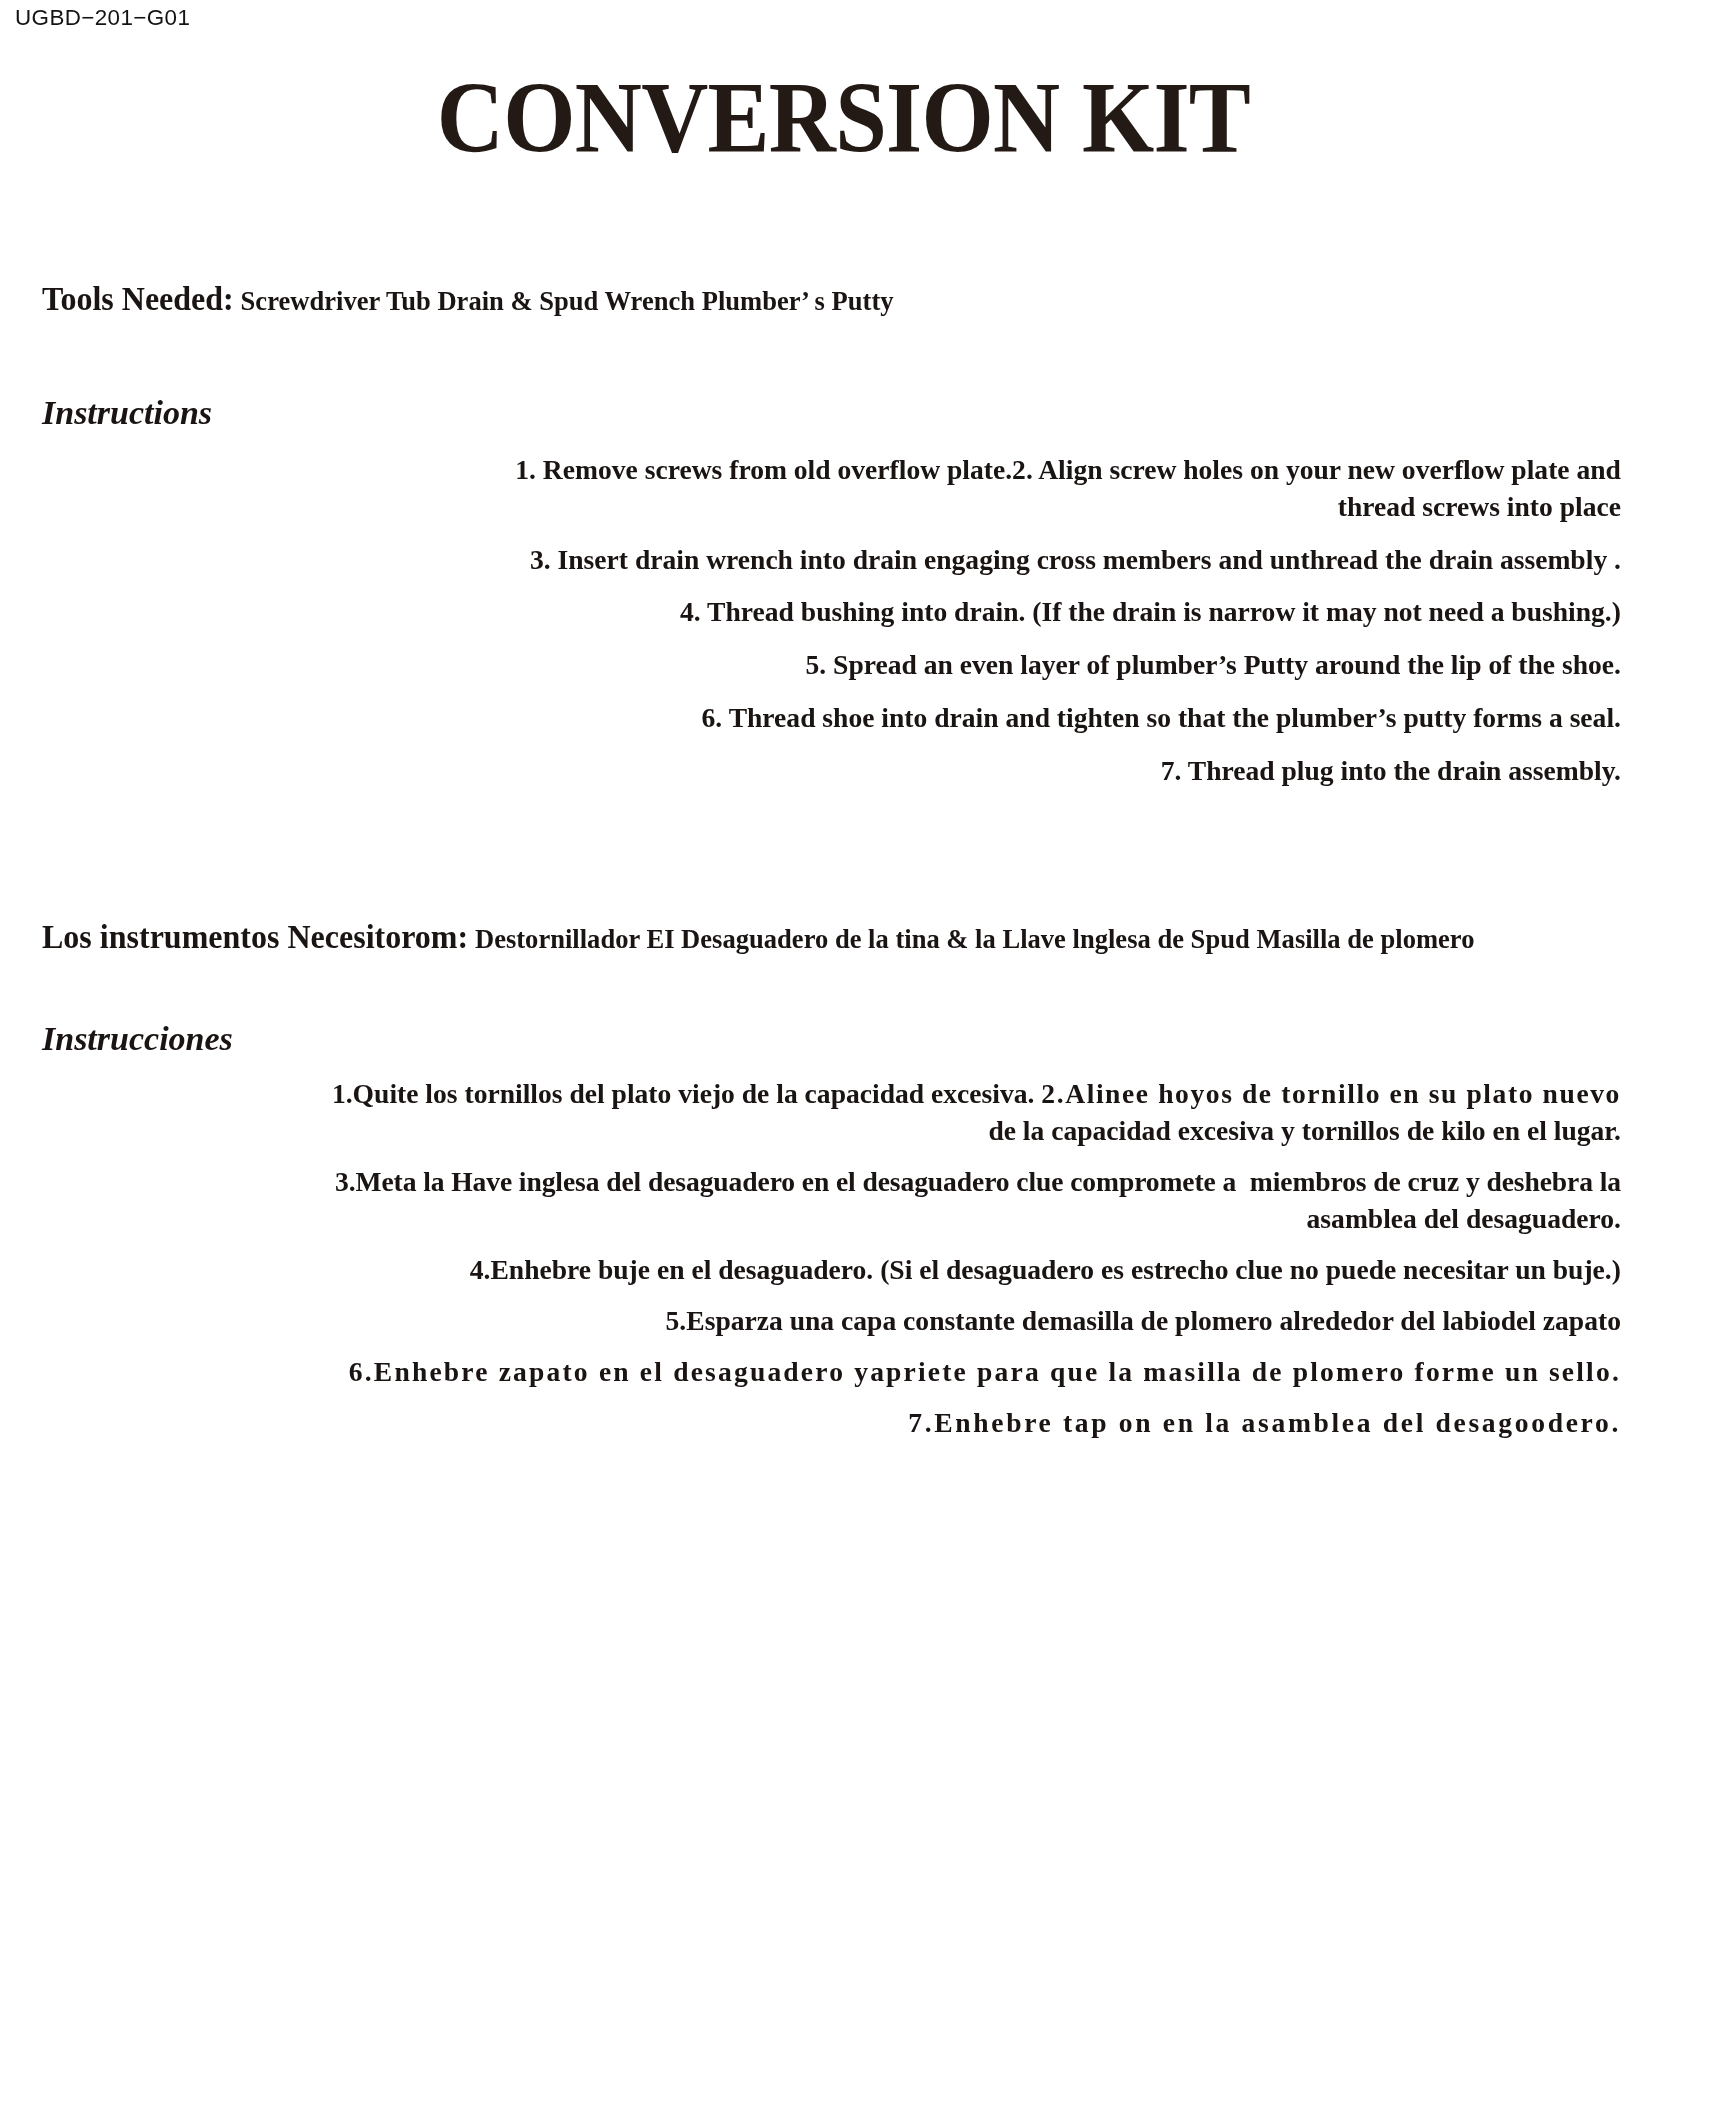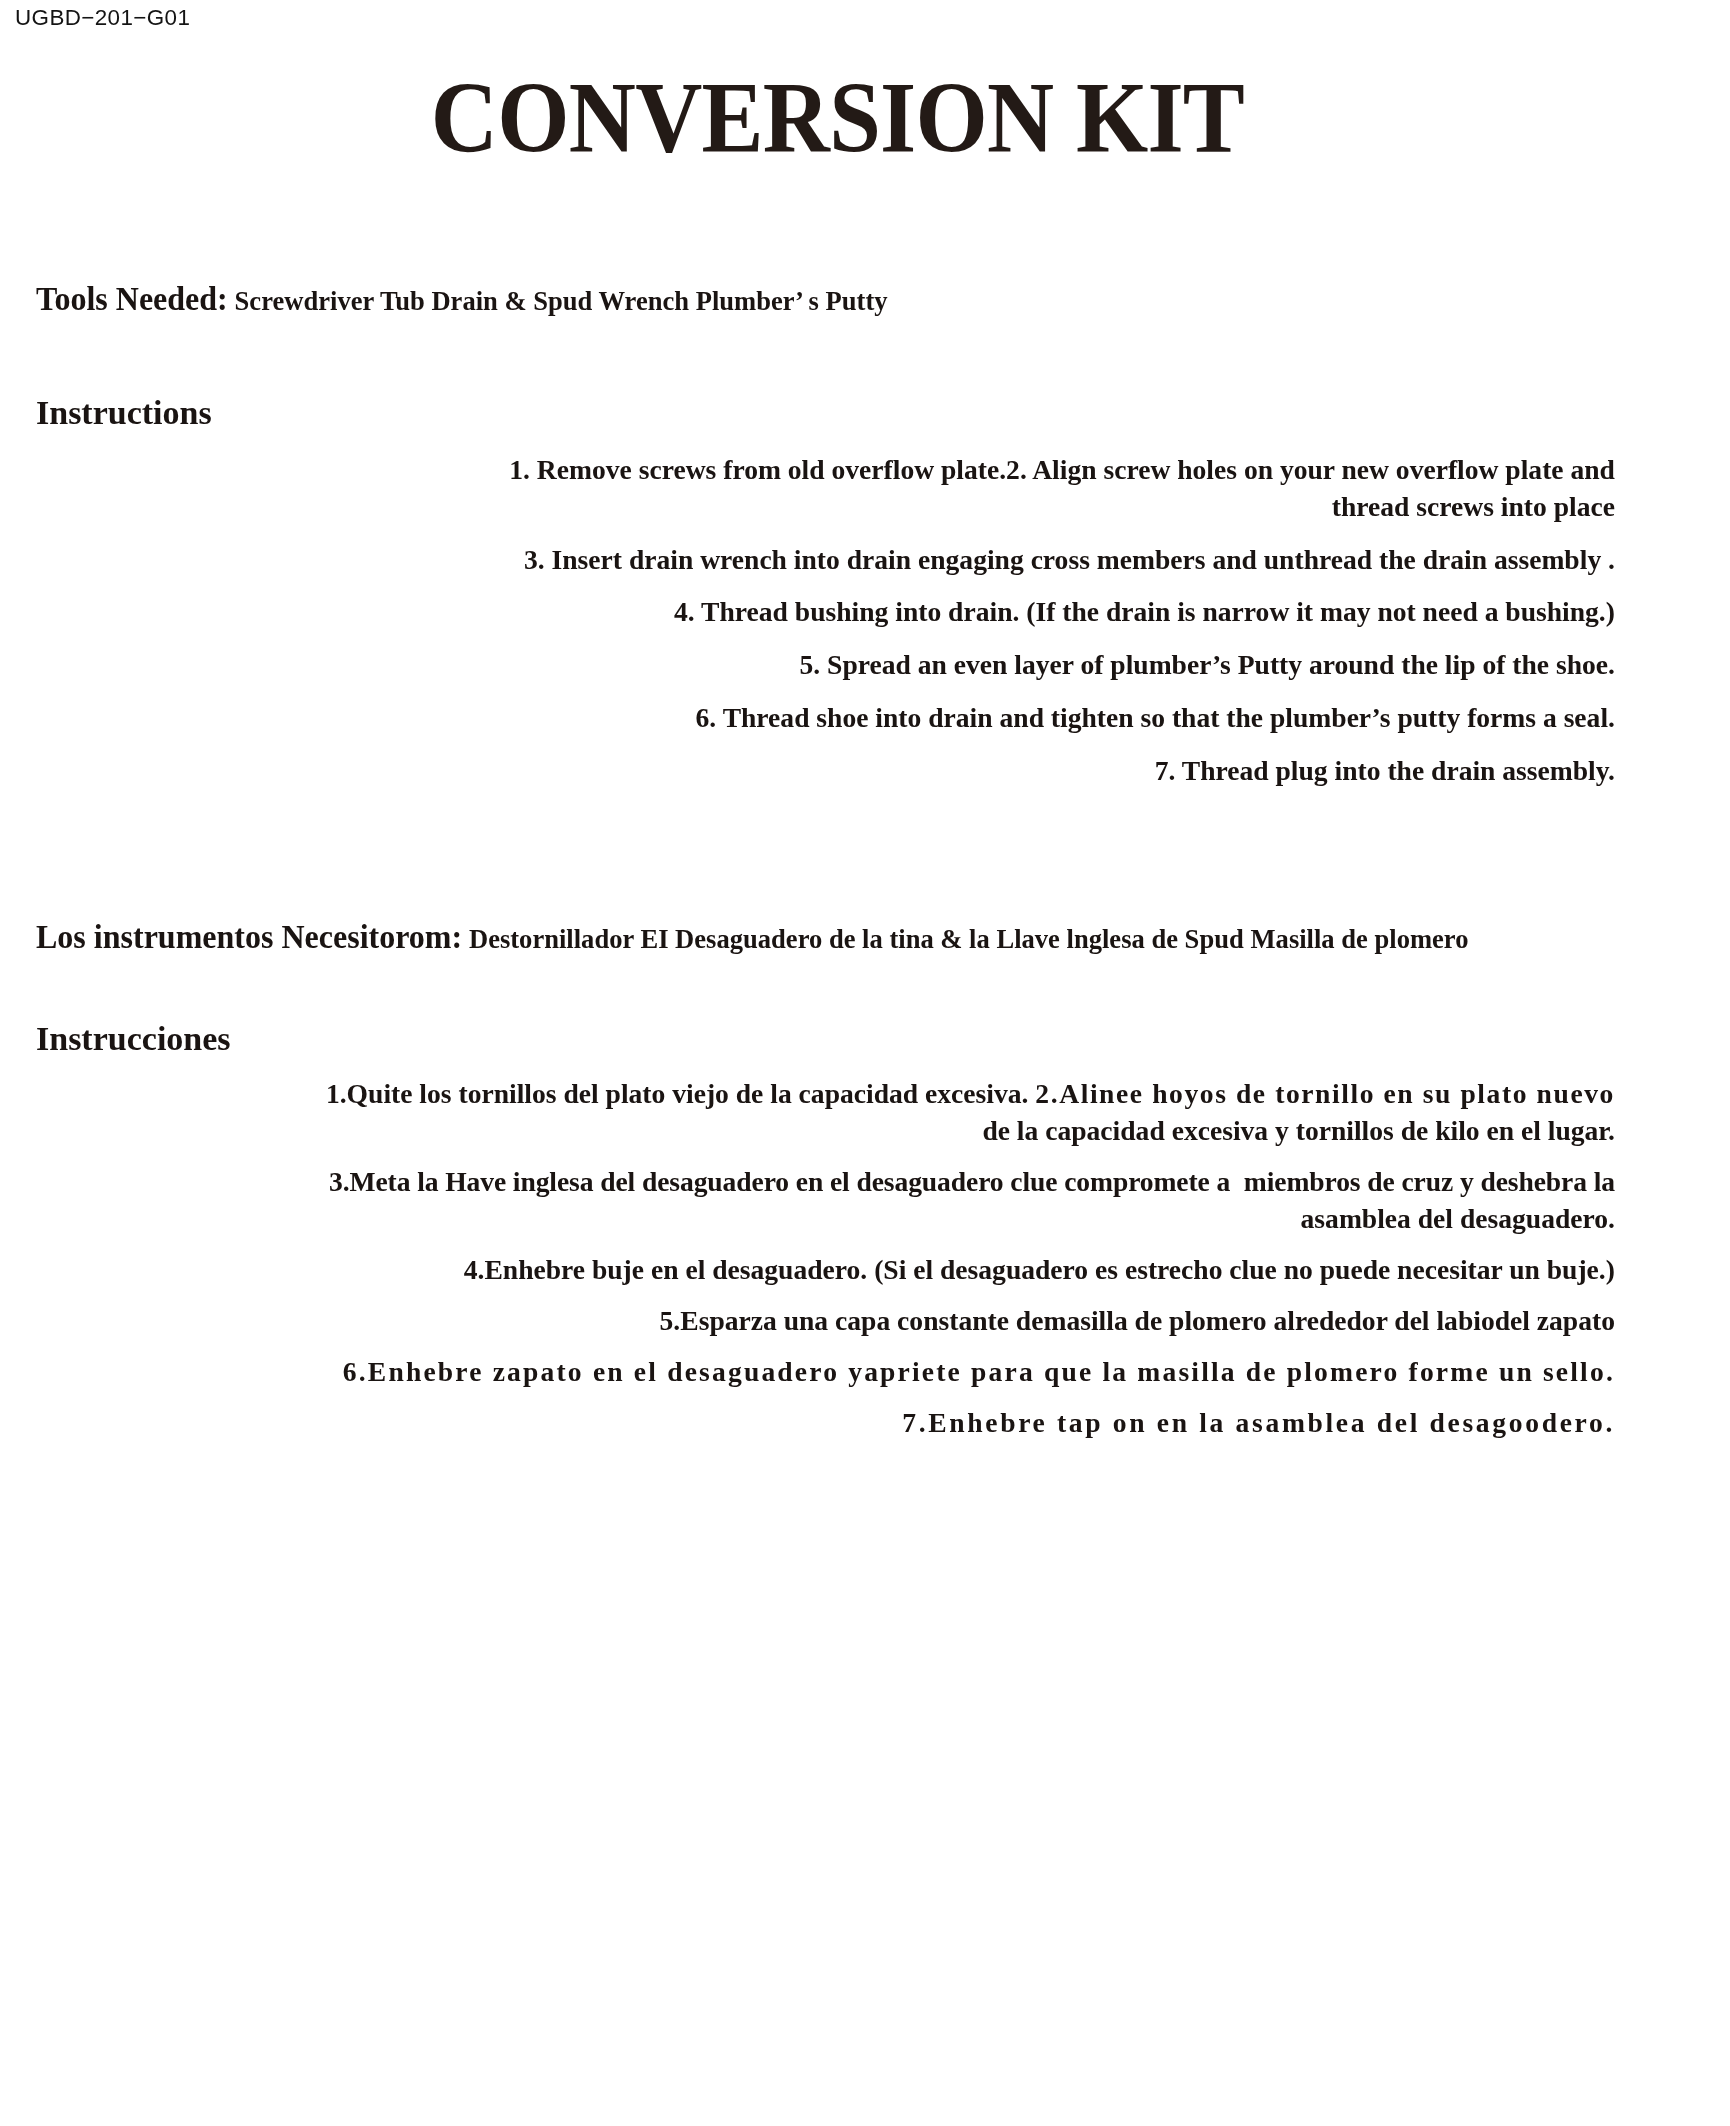--- a/index.html
+++ b/index.html
@@ -30,21 +30,21 @@
     left: 15px;
     font-family: "Liberation Sans", "DejaVu Sans", sans-serif;
     font-size: 22.4px;
     letter-spacing: 0.4px;
     color: #141414;
     white-space: nowrap;
   }
 
   .content {
     position: absolute;
-    left: 36px;
+    left: 42px;
     top: 58px;
     width: 1603px;
   }
 
   
   .title-en {
     text-align: center;
     font-size: 101px;
     line-height: 1.0;
     font-weight: bold;
@@ -90,20 +90,21 @@
     font-size: 33px;
     font-weight: bold;
   }
   .tools-rest { font-size: 27.4px; font-weight: bold; }
 
   .section-heading {
     font-size: 34px;
     font-weight: bold;
     margin: 0;
     line-height: 1.2;
+    font-style: italic;
   }
 
   .heading-gap-en { margin-top: 70px; }
   .heading-gap-es { margin-top: 58px; }
 
   ol.steps {
     list-style: none;
     margin: 0;
     padding: 0;
     text-align: right;

